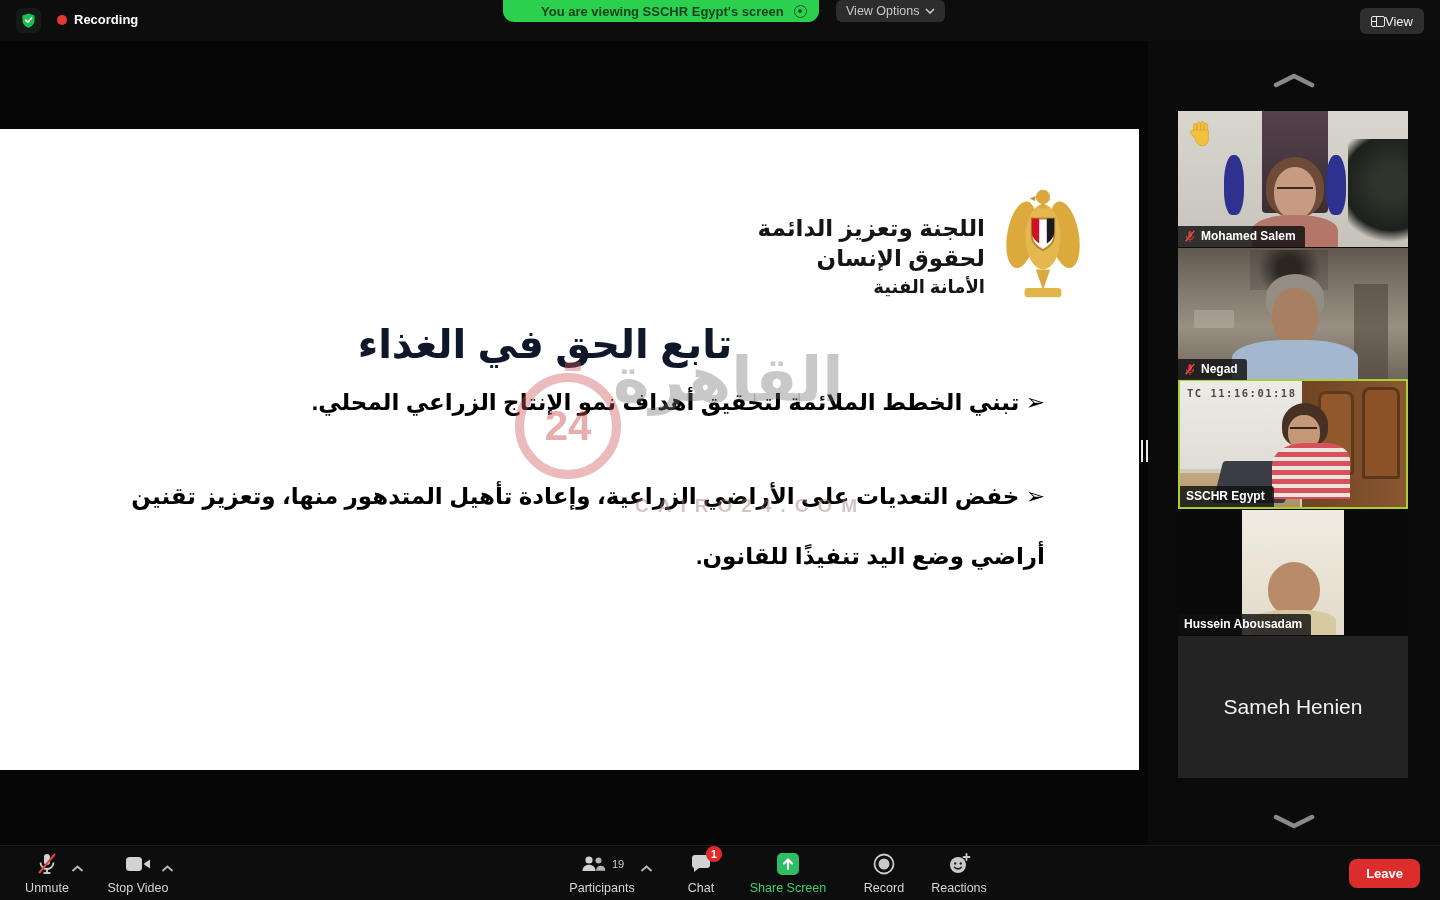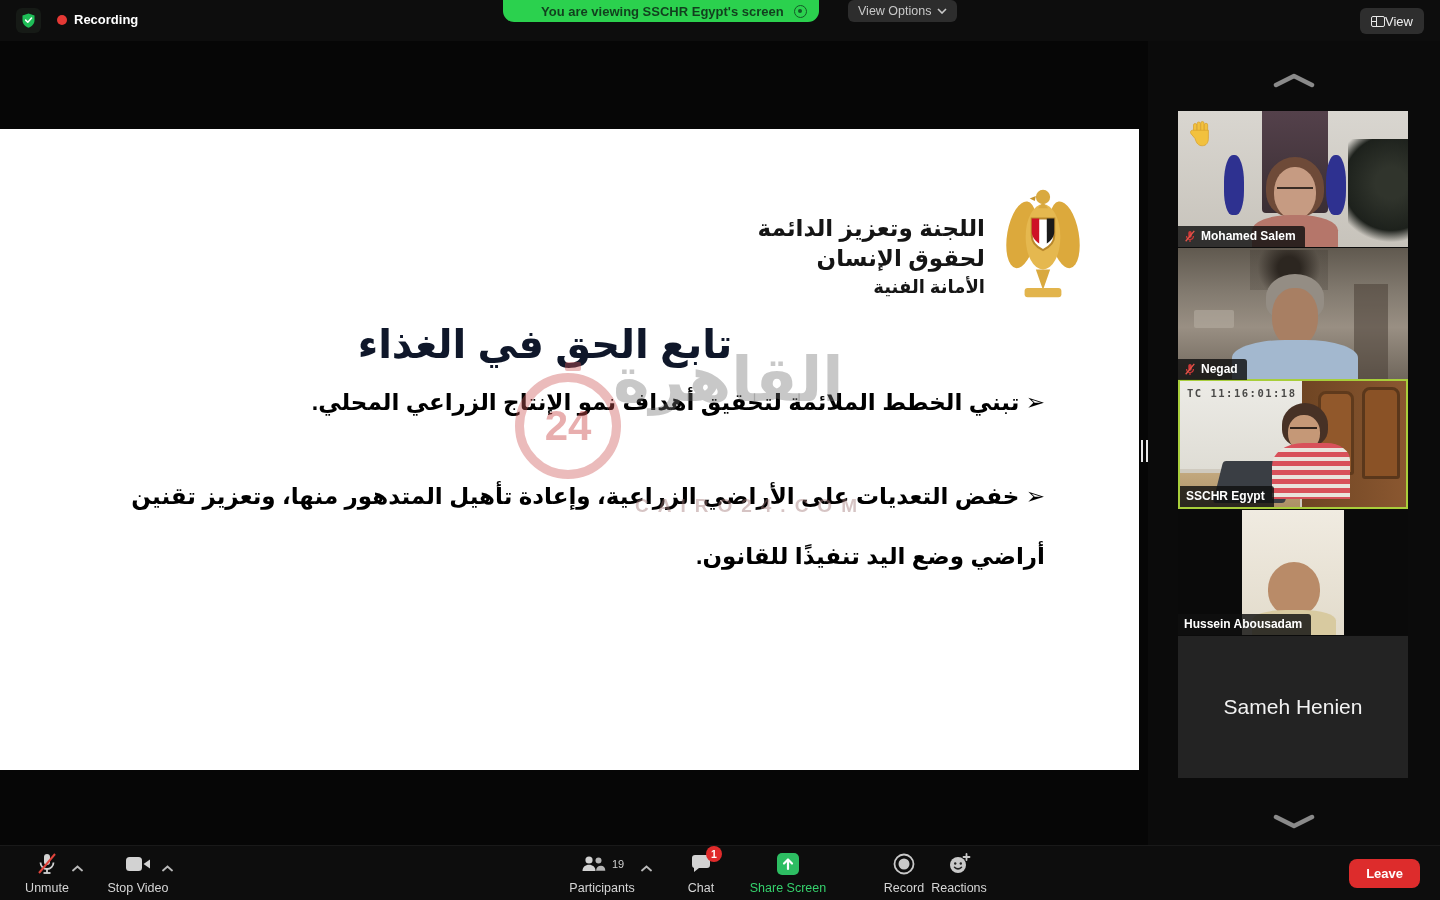--- a/index.html
+++ b/index.html
@@ -8,21 +8,21 @@
   .stage { position:relative; width:1440px; height:900px; }
 
   
   .topbar { position:absolute; left:0; top:0; width:1440px; height:41px; background:#0d0d0d; }
   .shield { position:absolute; left:16px; top:8px; width:25px; height:25px; background:#161a16; border-radius:6px; display:flex; align-items:center; justify-content:center; }
   .rec { position:absolute; left:57px; top:12px; display:flex; align-items:center; gap:7px; color:#fff; font-size:13px; font-weight:700; }
   .rec-dot { width:10px; height:10px; border-radius:50%; background:#e53935; }
   .banner { position:absolute; left:503px; top:0; height:22px; background:#2bd14e; border-radius:0 0 11px 11px; display:flex; align-items:center; gap:10px; padding:0 12px 0 38px; color:#123f1e; font-size:13px; font-weight:700; }
   .target { width:13px; height:13px; border:1.6px solid #145a27; border-radius:50%; position:relative; cursor:pointer; }
   .target::after { content:""; position:absolute; left:3px; top:3px; width:4.5px; height:4.5px; border-radius:50%; background:#145a27; }
-  .viewopts { position:absolute; left:836px; top:0; height:22px; background:#2d2d2d; border:none; border-radius:6px; color:#c9c9c9; font-size:12.5px; display:flex; align-items:center; gap:6px; padding:0 10px; cursor:pointer; font-family:inherit;margin-left:12px; }
+  .viewopts { position:absolute; left:836px; top:0; height:22px; background:#2d2d2d; border:none; border-radius:6px; color:#c9c9c9; font-size:12.5px; display:flex; align-items:center; gap:6px; padding:0 10px; cursor:pointer; font-family:inherit; }
   .viewbtn { position:absolute; right:16px; top:8px; height:26px; background:#2e2e2e; border:none; border-radius:6px; color:#eee; font-size:13px; display:flex; align-items:center; padding:0 11px; cursor:pointer; font-family:inherit; }
   .viewgrid { width:14px; height:11px; border:1.4px solid #e8e8e8; border-radius:2px; position:relative; display:inline-block; }
   .viewgrid::before { content:""; position:absolute; left:4px; top:-1px; width:1.4px; height:10.5px; background:#e8e8e8; }
   .viewgrid::after  { content:""; position:absolute; left:-1px; top:4px; width:5px; height:1.4px; background:#e8e8e8; }
 
   
   .slide { position:absolute; left:0; top:129px; width:1139px; height:641px; background:#ffffff; }
   .org { position:absolute; top:52px; right:50px; display:flex; align-items:flex-start; }
   .org-text { text-align:right; margin-right:12px; padding-top:32px; color:#151515; font-weight:700; }
   .org-l1,.org-l2 { font-size:23px; line-height:30px; }
@@ -349,21 +349,21 @@
         <span class="shareicon">
           <svg width="14" height="14" viewBox="0 0 14 14">
               <line x1="7" y1="12" x2="7" y2="3" stroke="#fff" stroke-width="2.2" stroke-linecap="round"></line>
               <polyline points="3,6.5 7,2.5 11,6.5" fill="none" stroke="#fff" stroke-width="2.2" stroke-linecap="round" stroke-linejoin="round"></polyline>
             </svg>
         </span>
       </span>
       <span class="sharelabel">Share Screen</span>
     </button>
 
-    <button class="tbtn" style="left:874px;width:60px;">
+    <button class="tbtn" style="left:854px;width:60px;">
       <span class="irow">
         <svg width="24" height="24" viewBox="0 0 24 24">
             <circle cx="12" cy="12" r="9.5" fill="none" stroke="#c9c9c9" stroke-width="1.8"></circle>
             <circle cx="12" cy="12" r="5.5" fill="#c9c9c9"></circle>
           </svg>
       </span>
       <span>Record</span>
     </button>
 
     <button class="tbtn" style="left:920px;width:78px;">

